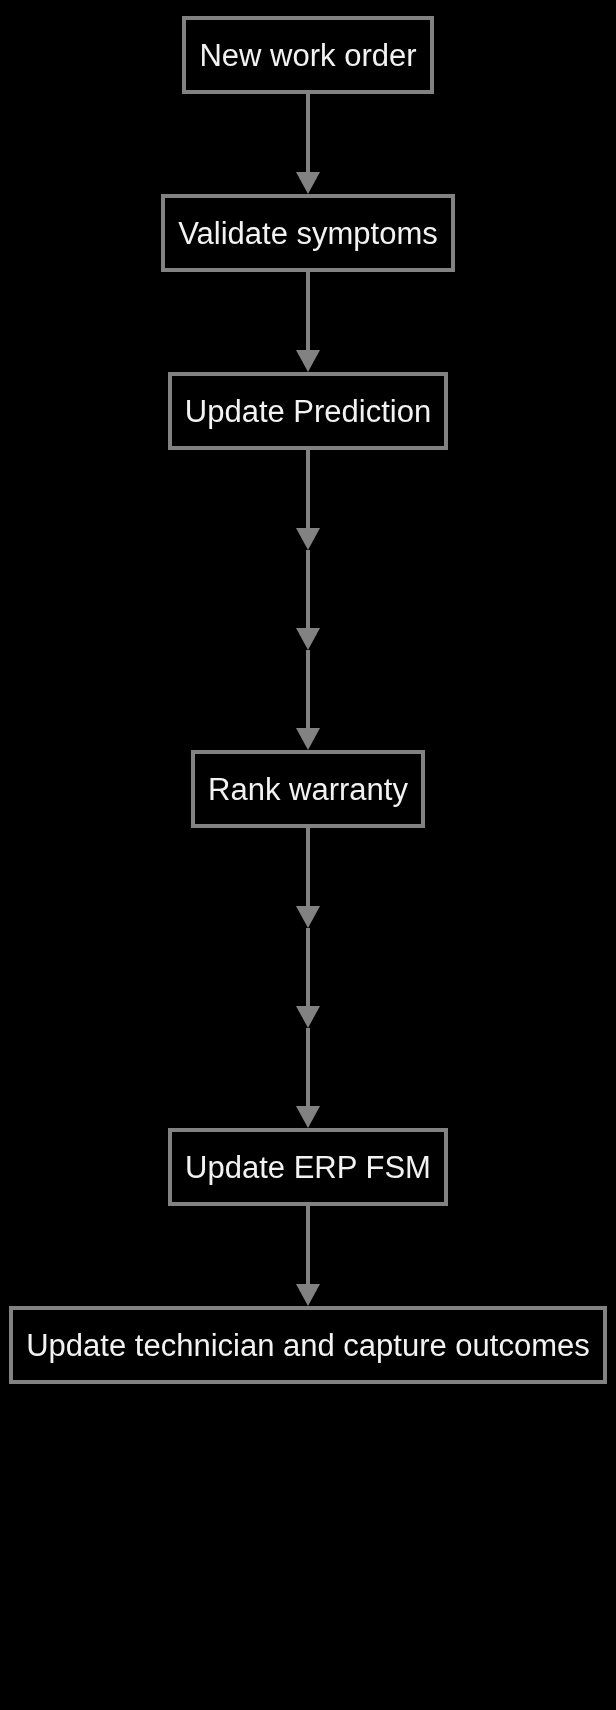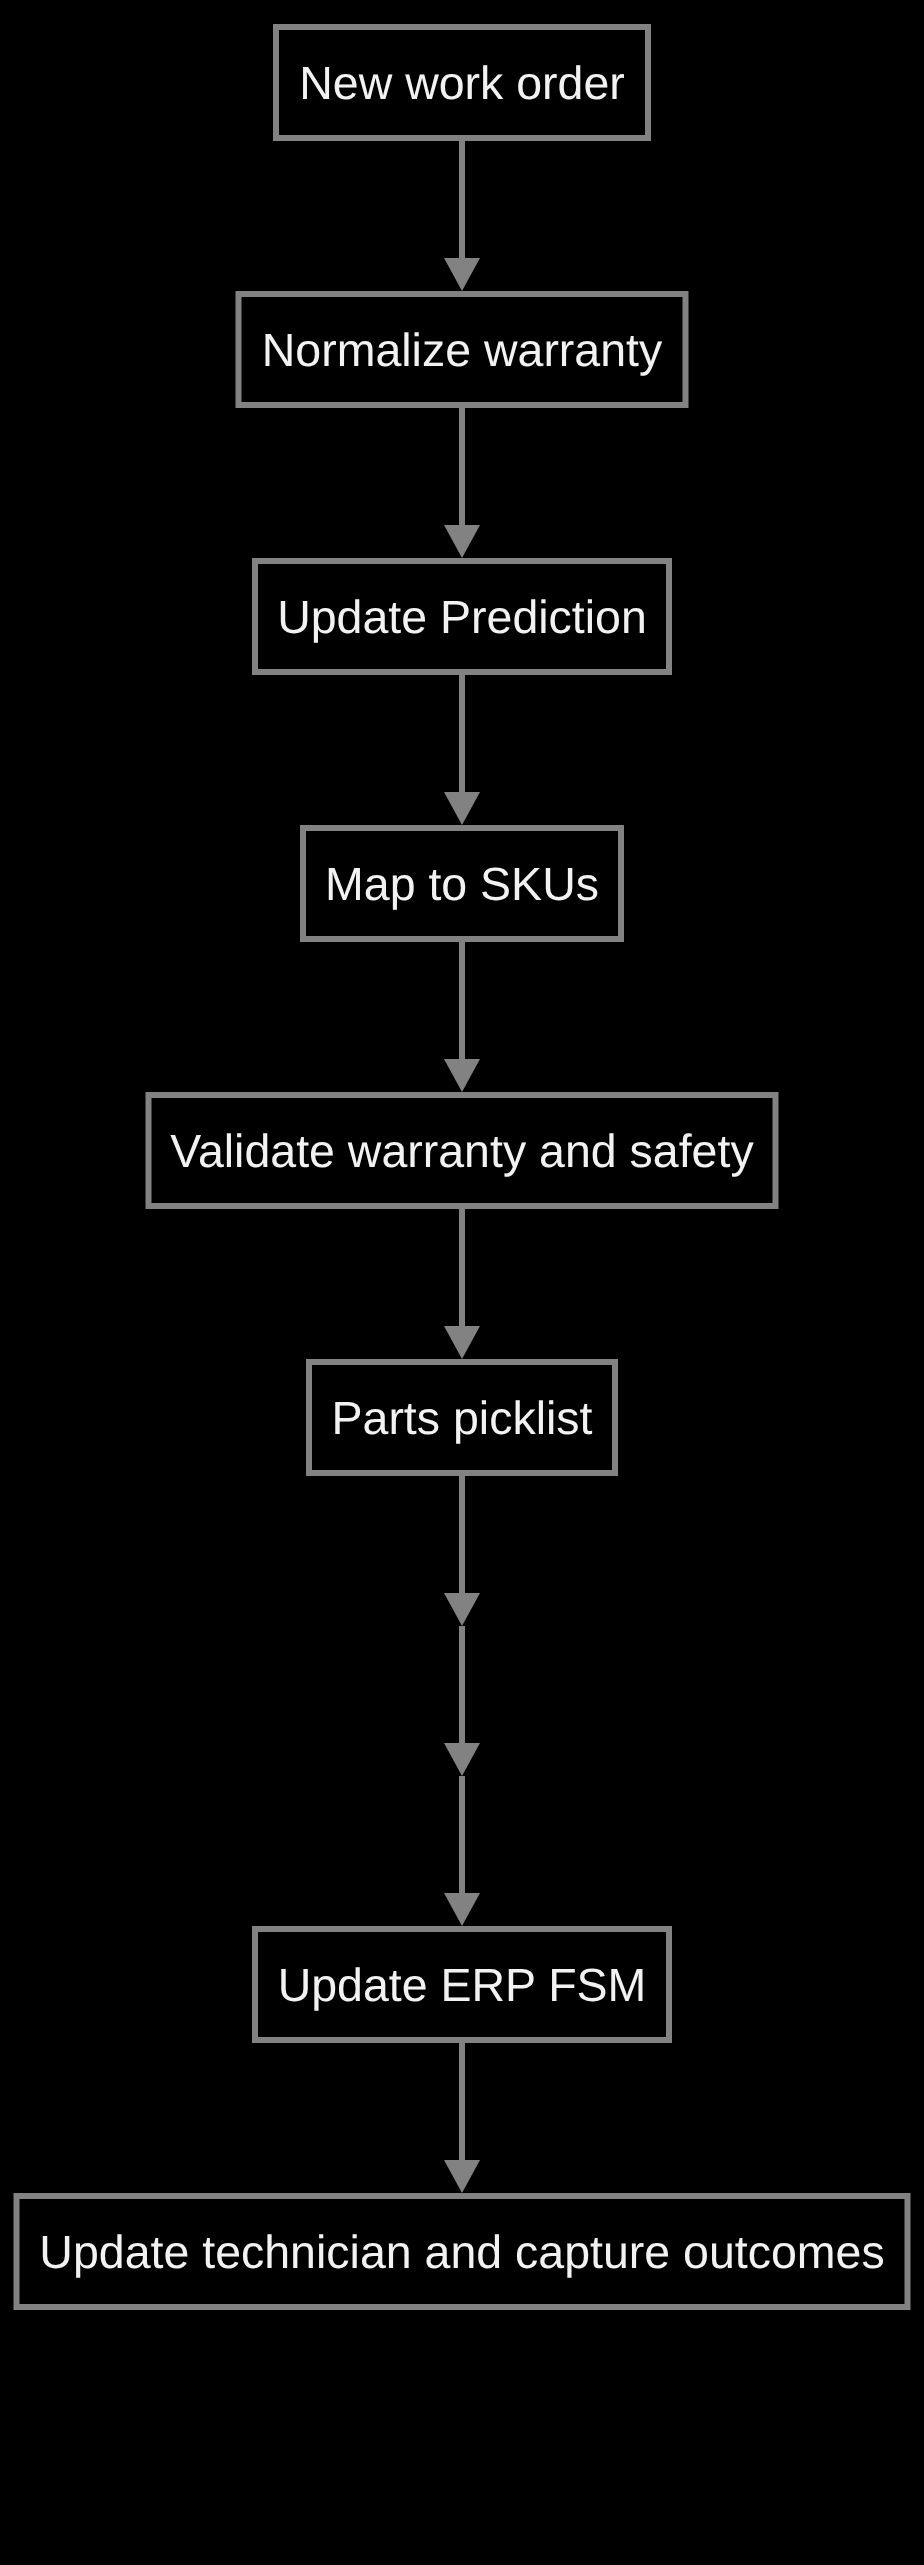--- a/index.html
+++ b/index.html
@@ -63,57 +63,51 @@
   <div class="node">
     <span class="node-label">New work order</span>
   </div>
 
   <div class="arrow">
     <div class="arrow-line"></div>
     <div class="arrow-head"></div>
   </div>
 
   <div class="node">
-    <span class="node-label">Normalize warranty</span>
+    <span class="node-label">Validate symptoms</span>
   </div>
 
   <div class="arrow">
     <div class="arrow-line"></div>
     <div class="arrow-head"></div>
   </div>
 
   <div class="node">
     <span class="node-label">Update Prediction</span>
   </div>
 
   <div class="arrow">
     <div class="arrow-line"></div>
     <div class="arrow-head"></div>
   </div>
 
-  <div class="node">
-    <span class="node-label">Map to SKUs</span>
+
+  <div class="arrow">
+    <div class="arrow-line"></div>
+    <div class="arrow-head"></div>
   </div>
+
 
   <div class="arrow">
     <div class="arrow-line"></div>
     <div class="arrow-head"></div>
   </div>
 
   <div class="node">
-    <span class="node-label">Validate warranty and safety</span>
-  </div>
-
-  <div class="arrow">
-    <div class="arrow-line"></div>
-    <div class="arrow-head"></div>
-  </div>
-
-  <div class="node">
-    <span class="node-label">Parts picklist</span>
+    <span class="node-label">Rank warranty</span>
   </div>
 
   <div class="arrow">
     <div class="arrow-line"></div>
     <div class="arrow-head"></div>
   </div>
 
 
   <div class="arrow">
     <div class="arrow-line"></div>

